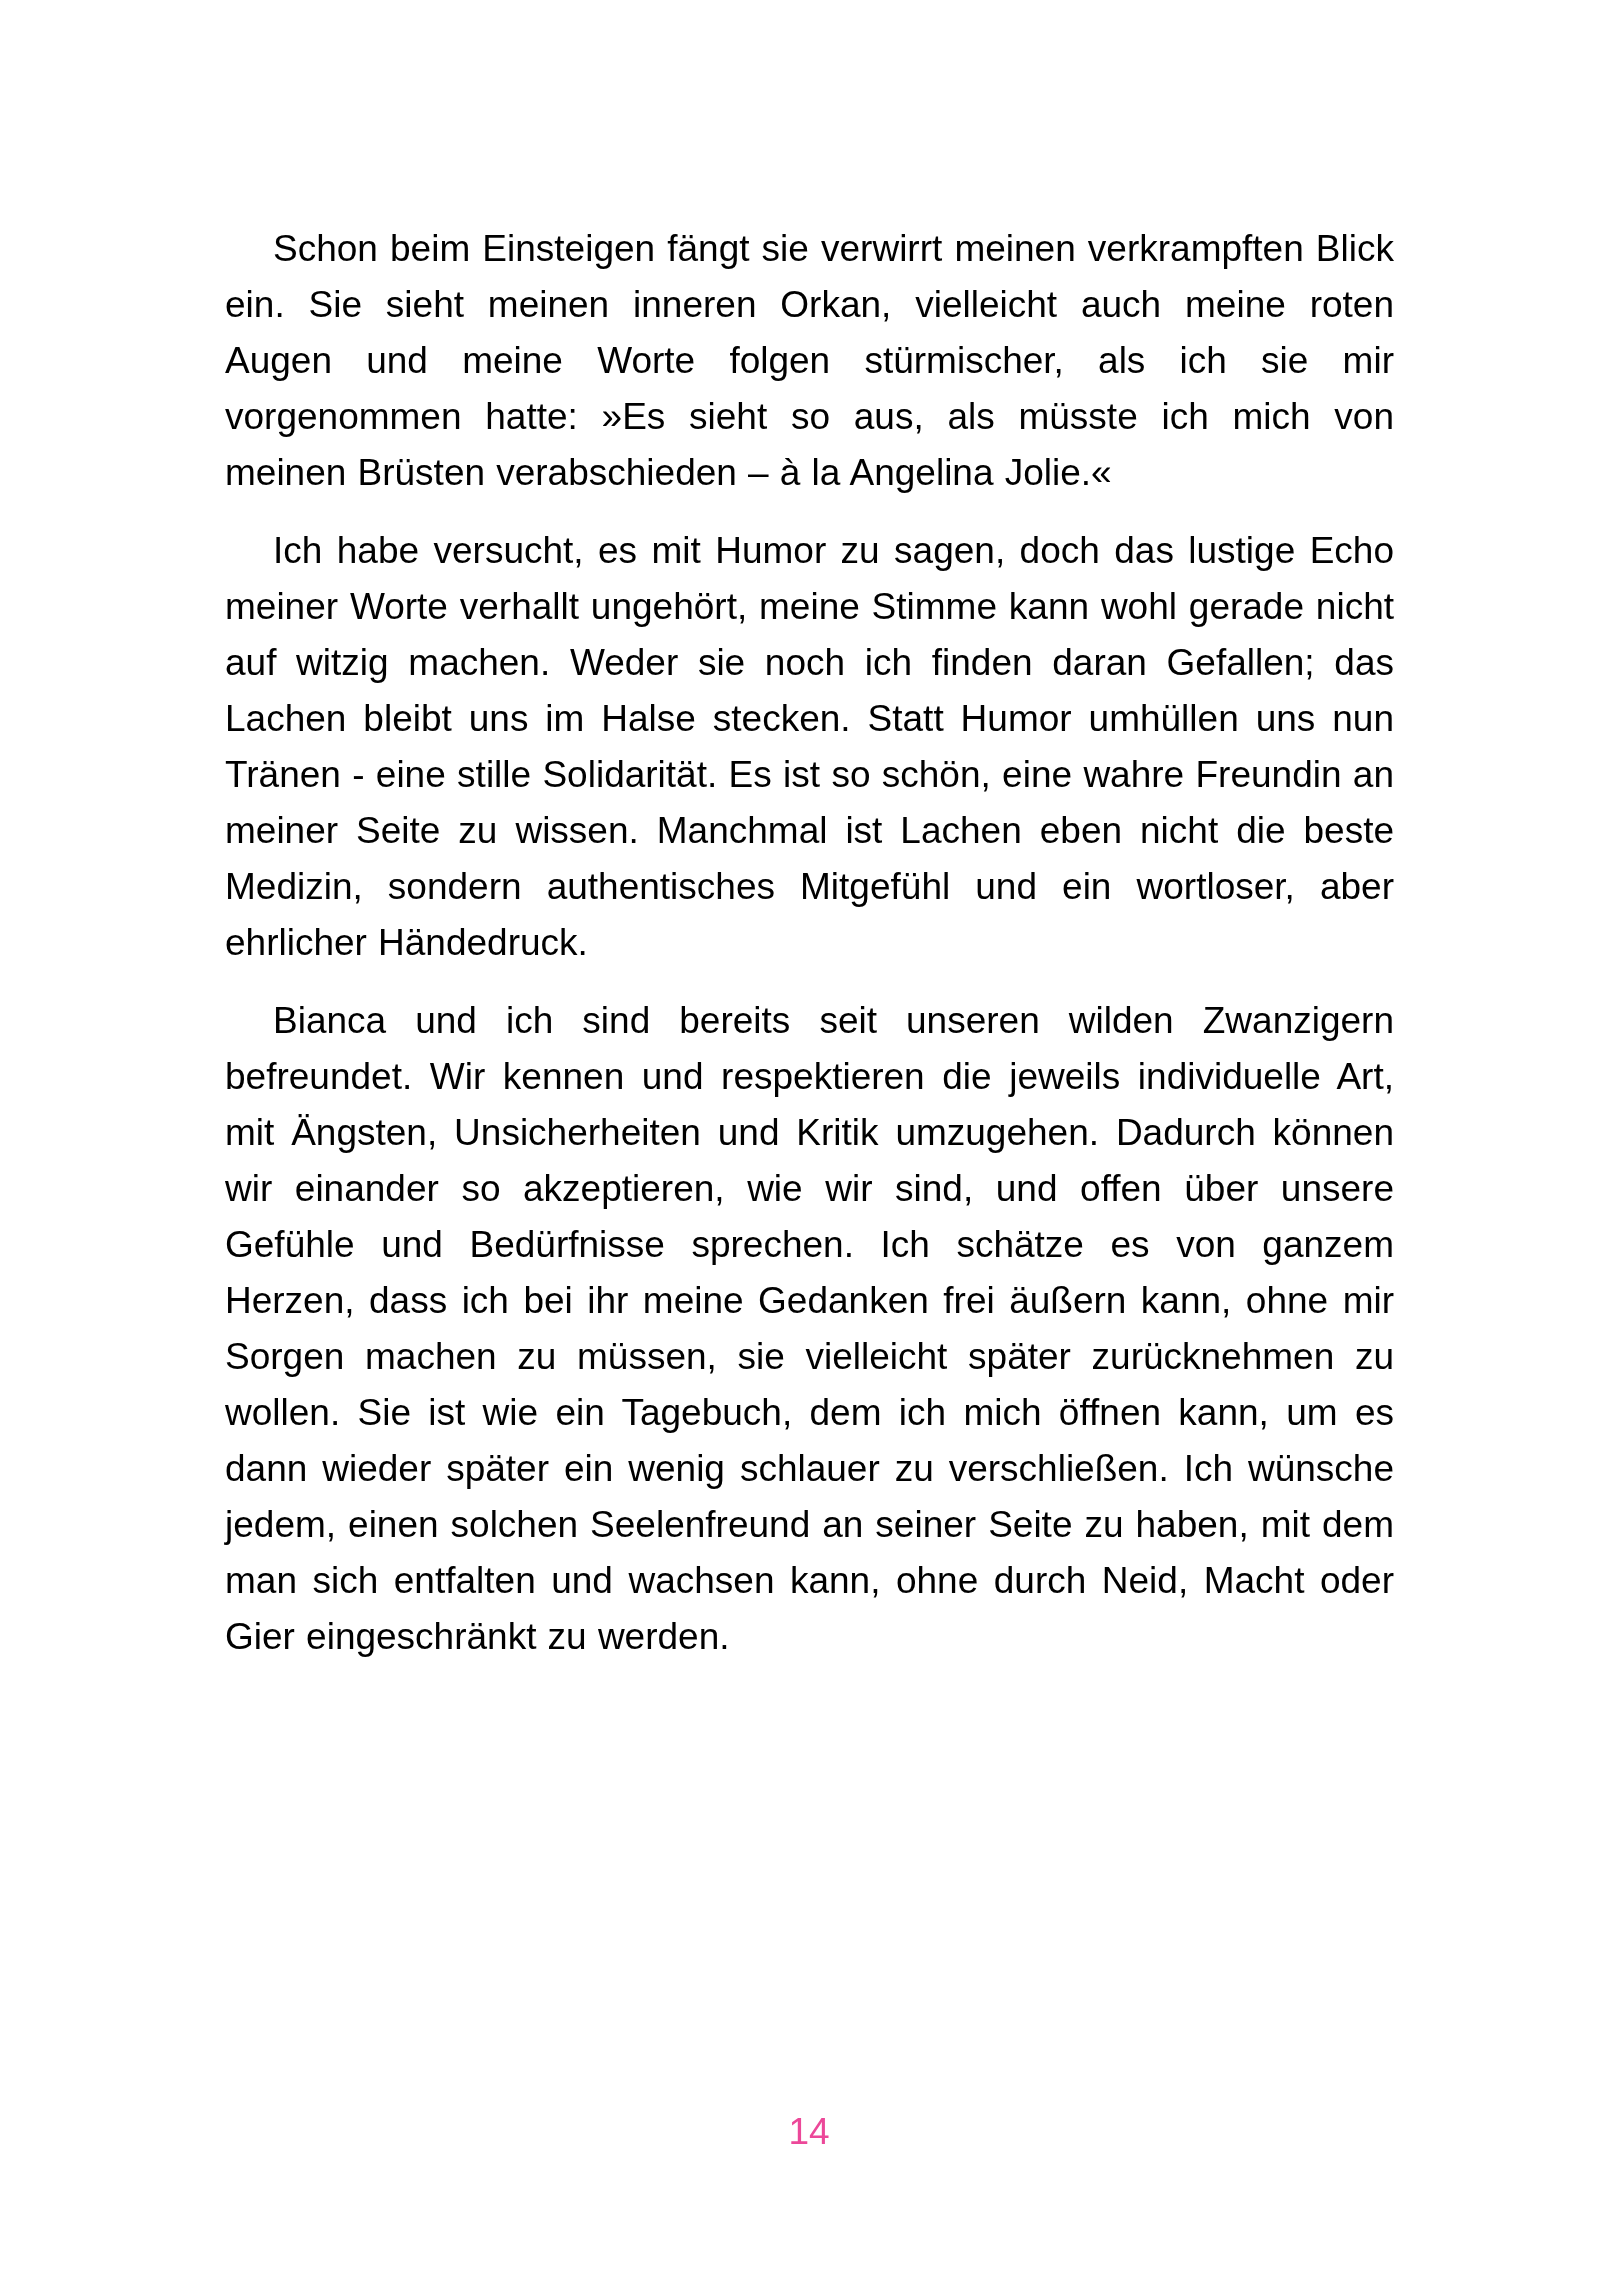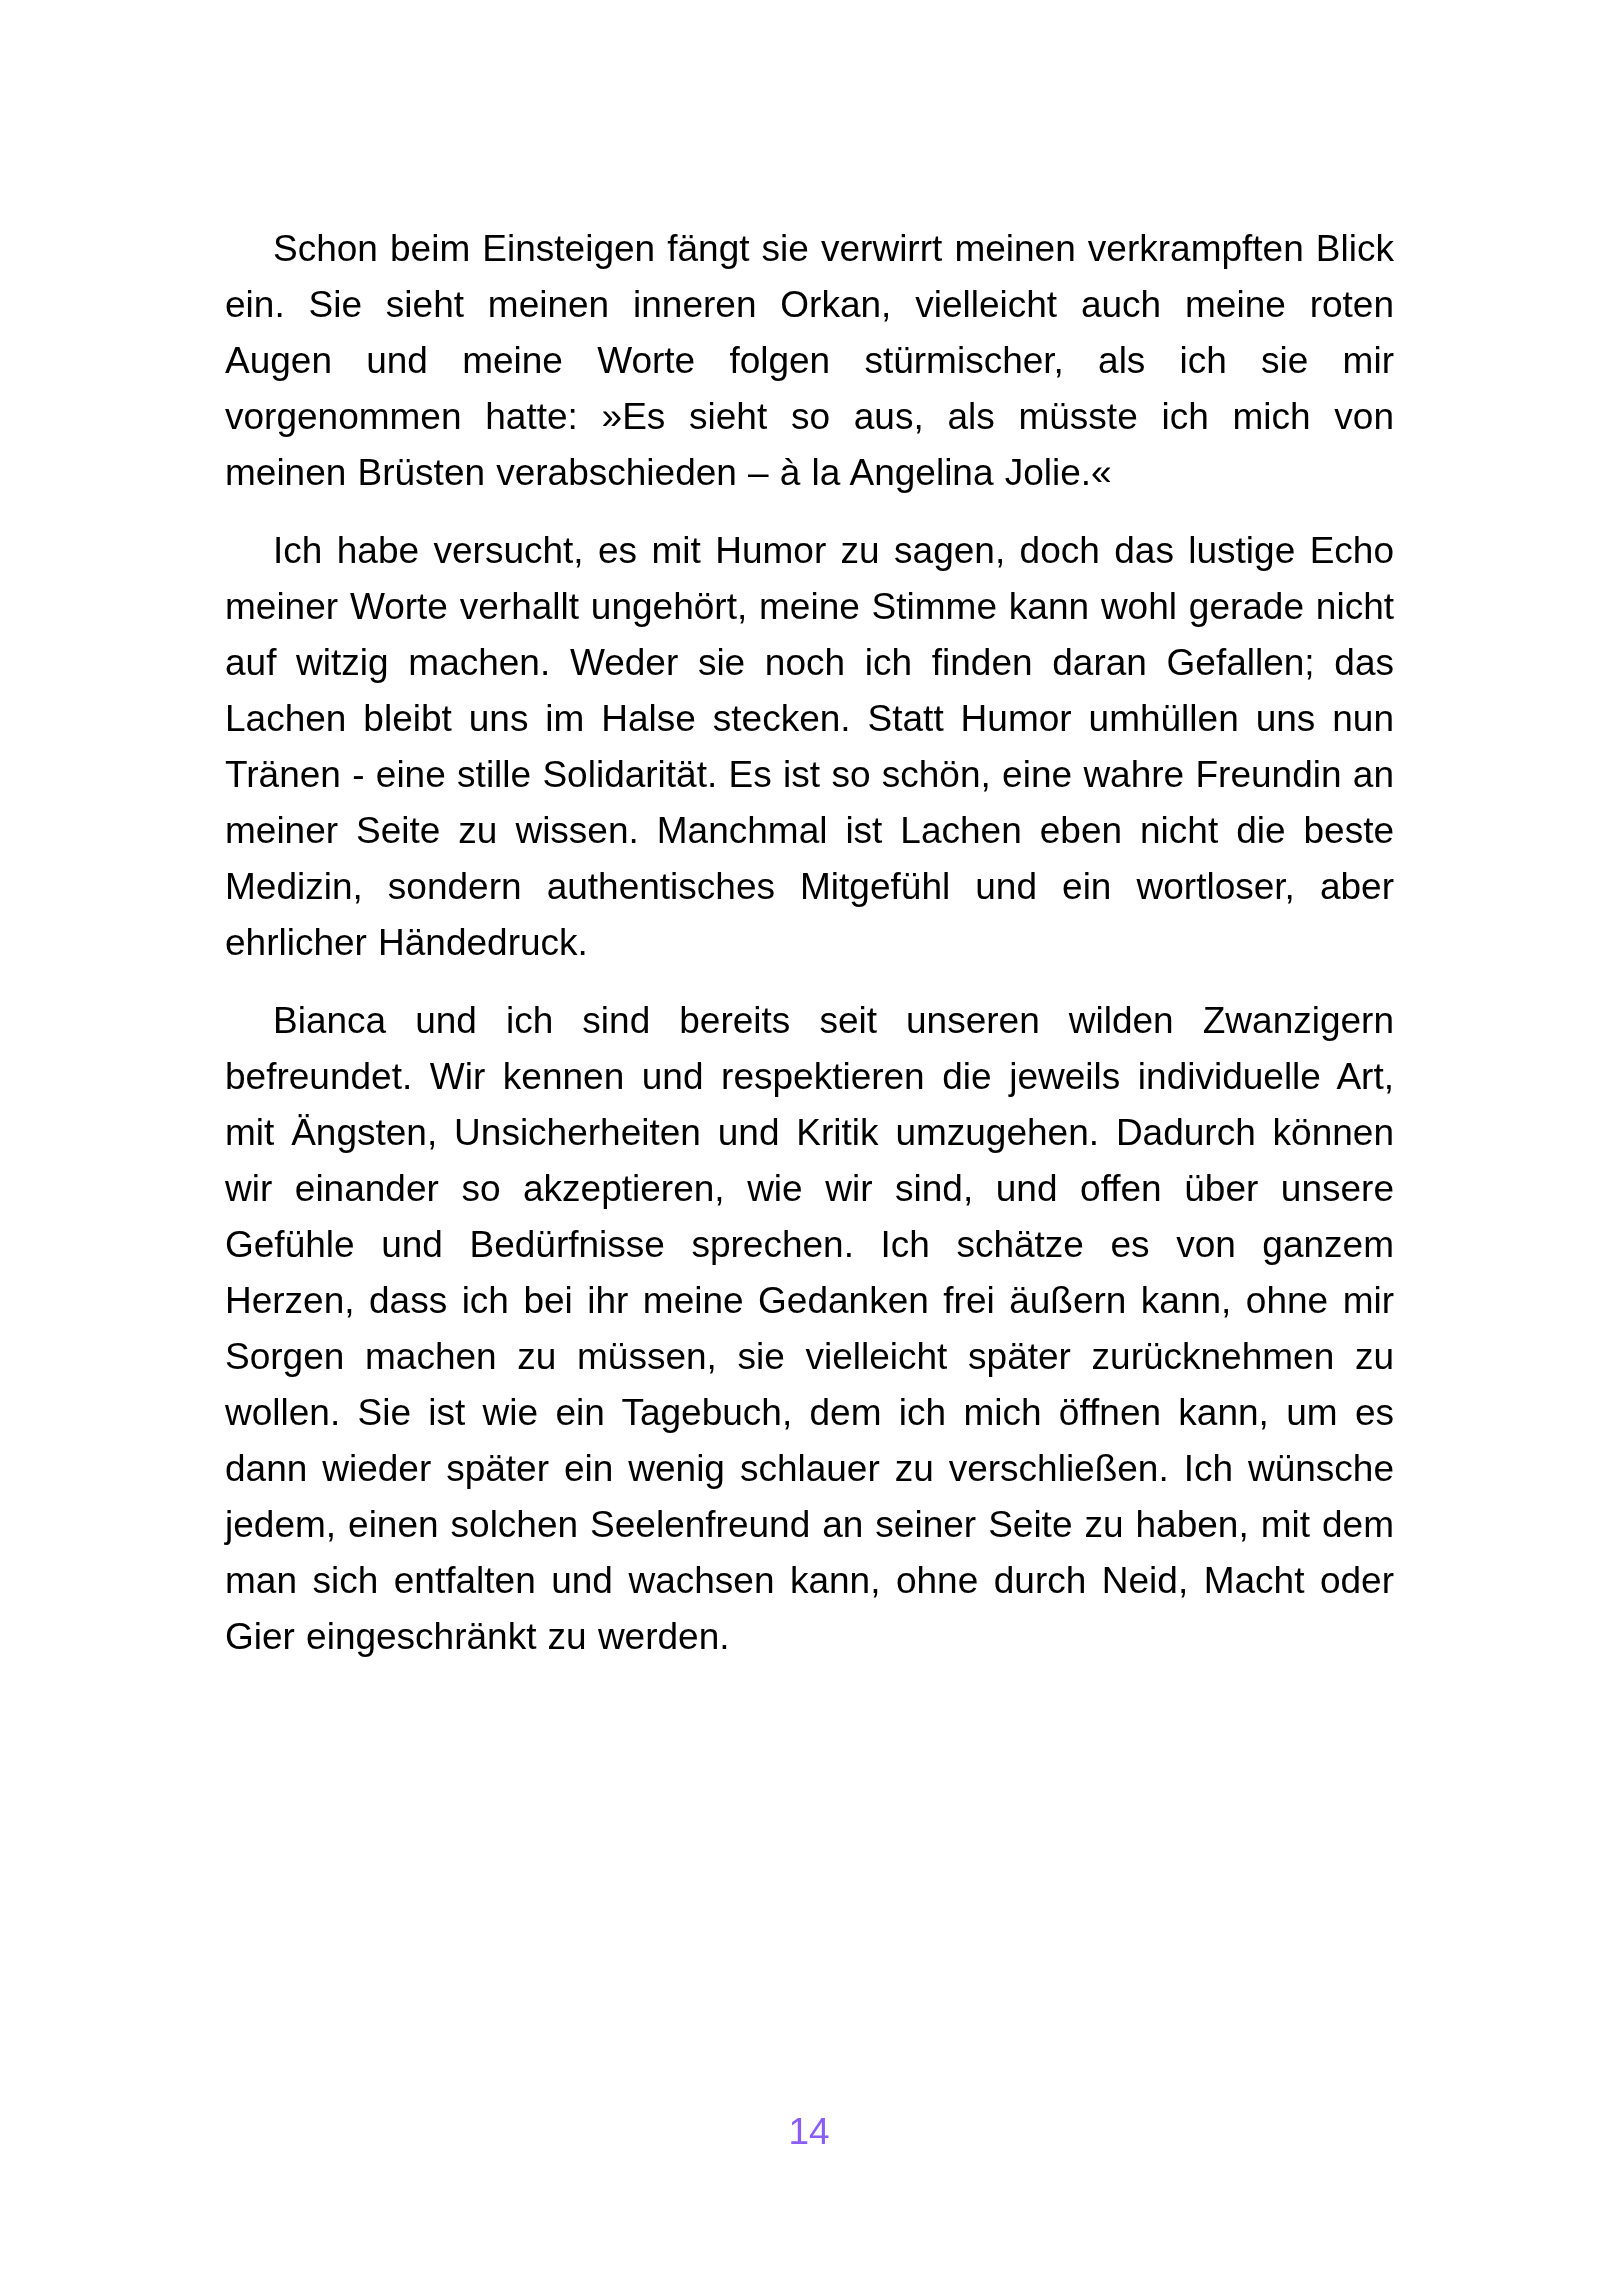--- a/index.html
+++ b/index.html
@@ -34,21 +34,21 @@
     color: #000000;
   }
   .page-number {
     position: absolute;
     top: 2104px;
     left: 0;
     width: 100%;
     font-size: 37px;
     line-height: 56px;
     text-align: center;
-    color: #8b5cf6;
+    color: #ec4899;
   }
 </style>
 </head>
 <body>
 
 <div class="page">
   <div class="text-block">
     <p>Schon beim Einsteigen fängt sie verwirrt meinen verkrampften Blick ein. Sie sieht meinen inneren Orkan, vielleicht auch meine roten Augen und meine Worte folgen stürmischer, als ich sie mir vorgenommen hatte: »Es sieht so aus, als müsste ich mich von meinen Brüsten verabschieden – à la Angelina Jolie.«</p>
     <p>Ich habe versucht, es mit Humor zu sagen, doch das lustige Echo meiner Worte verhallt ungehört, meine Stimme kann wohl gerade nicht auf witzig machen. Weder sie noch ich finden daran Gefallen; das Lachen bleibt uns im Halse stecken. Statt Humor umhüllen uns nun Tränen - eine stille Solidarität. Es ist so schön, eine wahre Freundin an meiner Seite zu wissen. Manchmal ist Lachen eben nicht die beste Medizin, sondern authentisches Mitgefühl und ein wortloser, aber ehrlicher Händedruck.</p>
     <p>Bianca und ich sind bereits seit unseren wilden Zwanzigern befreundet. Wir kennen und respektieren die jeweils individuelle Art, mit Ängsten, Unsicherheiten und Kritik umzugehen. Dadurch können wir einander so akzeptieren, wie wir sind, und offen über unsere Gefühle und Bedürfnisse sprechen. Ich schätze es von ganzem Herzen, dass ich bei ihr meine Gedanken frei äußern kann, ohne mir Sorgen machen zu müssen, sie vielleicht später zurücknehmen zu wollen. Sie ist wie ein Tagebuch, dem ich mich öffnen kann, um es dann wieder später ein wenig schlauer zu verschließen. Ich wünsche jedem, einen solchen Seelenfreund an seiner Seite zu haben, mit dem man sich entfalten und wachsen kann, ohne durch Neid, Macht oder Gier eingeschränkt zu werden.</p>

